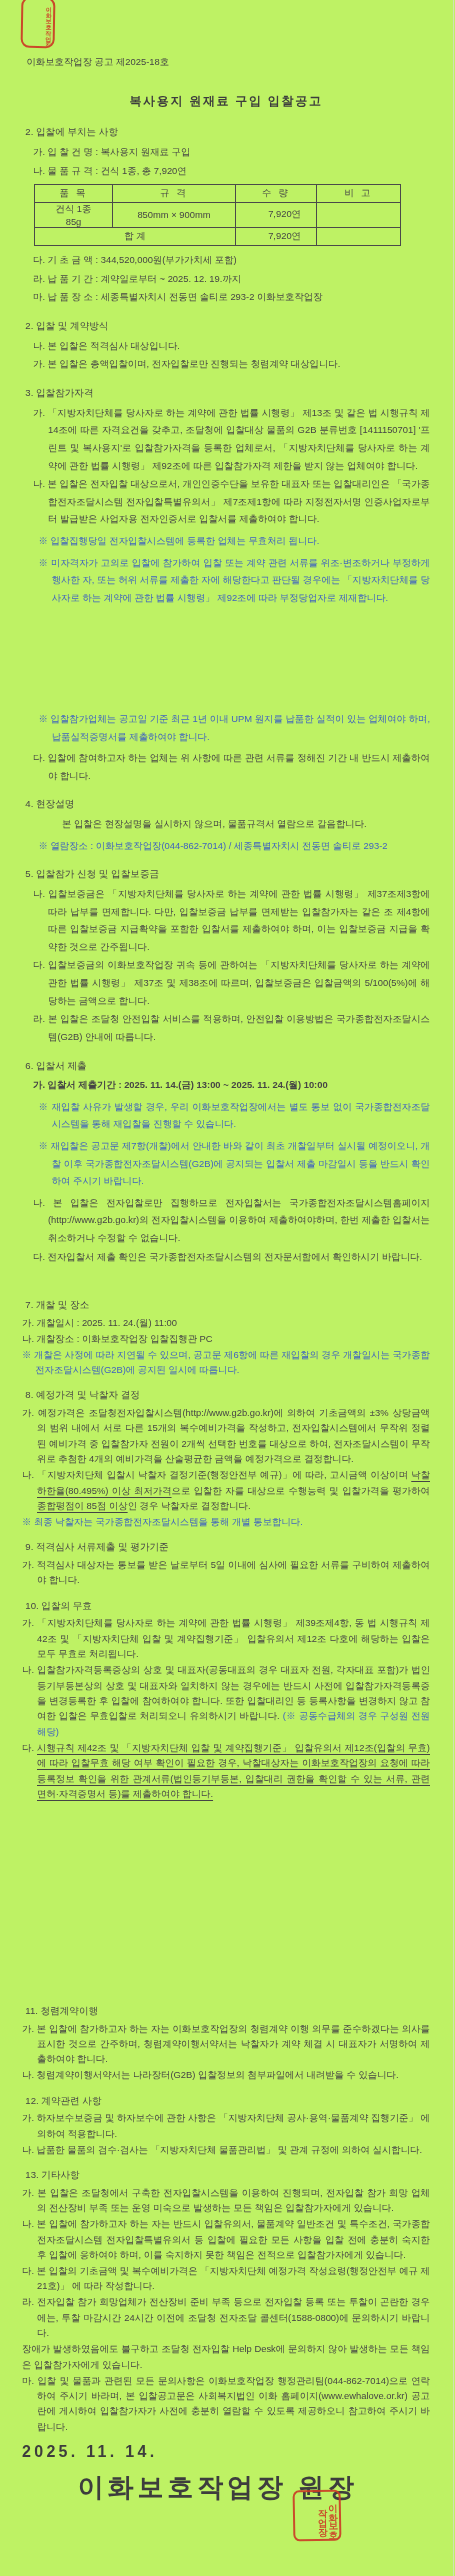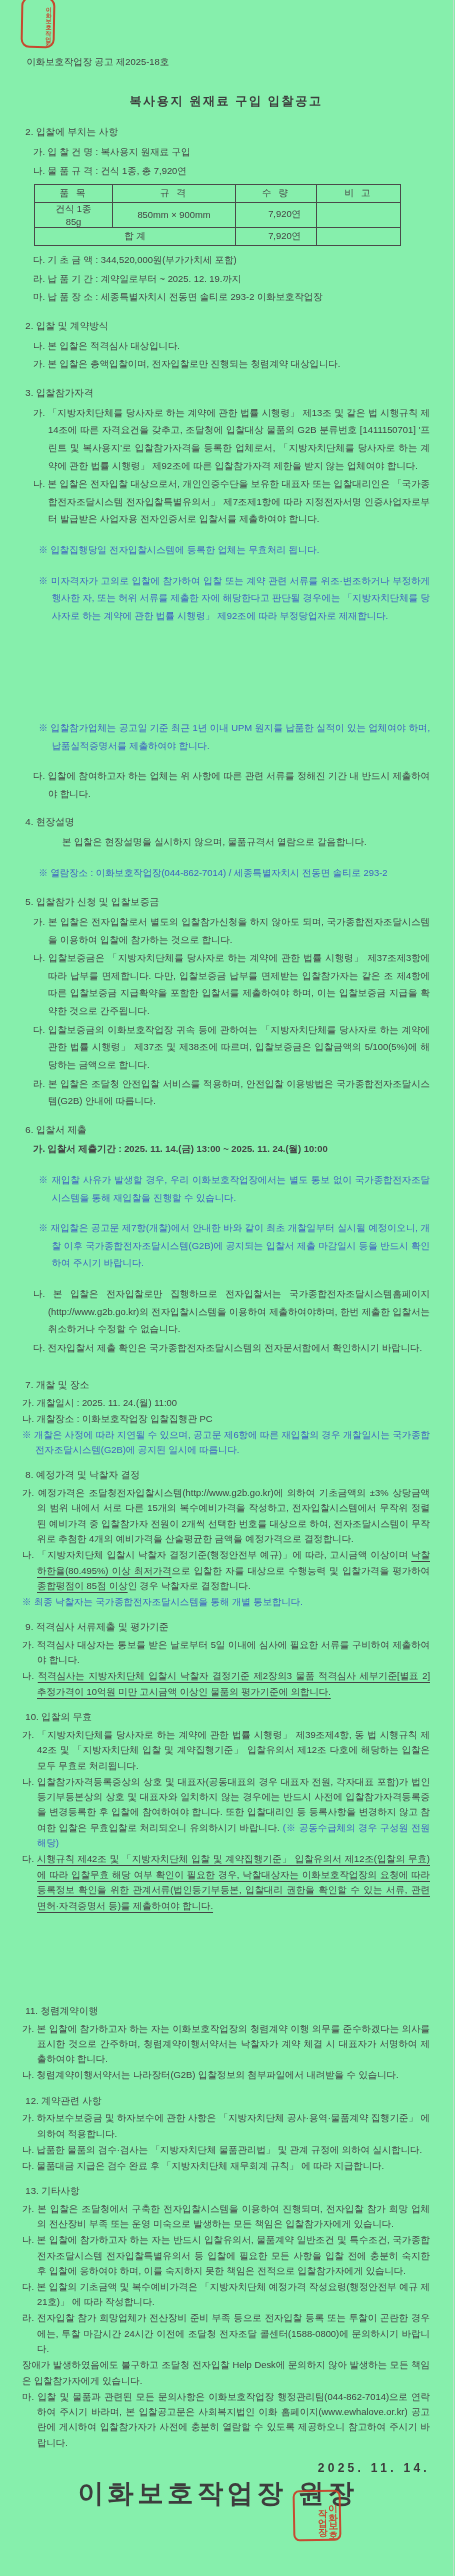--- a/index.html
+++ b/index.html
@@ -1,52 +1,52 @@
 <!DOCTYPE html>
 <html style="font-size:8.8px"><head>
 <meta charset="utf-8">
 <style>
   html,body{margin:0;padding:0;background:#e8e8e8;}
   .canvas{
     position:relative;width:455px;height:2576px;margin:0 auto;
-    background:#86efac;color:#454545;
+    background:#bef264;color:#454545;
     font-family:"Liberation Sans",sans-serif;
     font-size:9.4px;overflow:hidden;
   }
   .scan-edge{position:absolute;right:1.1px;top:0;width:1.1px;height:100%;background:#d9d9d9;opacity:.7;}
   .page{position:absolute;left:0;width:455px;box-sizing:border-box;padding:0 25px 0 22px;overflow:visible;}
   #page1{top:0;height:644px;}
   #page2{top:644px;height:644px;}
-  #page3{top:1310px;height:644px;}
+  #page3{top:1230px;height:644px;}
   #page4{top:1932px;height:644px;}
 
   .notice-no{margin:55px 0 0 4.4px;line-height:13.2px;}
   .doc-title{margin:22px 0 0 0;text-align:center;font-size:12px;font-weight:bold;letter-spacing:1.7px;line-height:22px;color:#3d3d3d;}
 
   .sec-heading{margin:12px 0 3.3px 3.3px;line-height:15.4px;font-size:9.6px;text-align:left;}
   .item{margin:1.1px 0;margin-left:11px;padding-left:15px;text-indent:-15px;line-height:17.6px;text-align:justify;}
-  .note{margin:13px 0;margin-left:16.5px;padding-left:13.2px;text-indent:-13.2px;line-height:17.6px;text-align:justify;color:#3f63c0;}
+  .note{margin:4px 0;margin-left:16.5px;padding-left:13.2px;text-indent:-13.2px;line-height:17.6px;text-align:justify;color:#3f63c0;}
   .cont{margin:1.1px 0;margin-left:26px;line-height:17.6px;text-align:justify;}
 
   .dense .sec-heading{margin:10px 0 2.2px 3.3px;}
   .dense .item,.dense .note,.dense .cont{line-height:15.4px;margin:0.6px 0;}
 
   .u{text-decoration:underline;text-underline-offset:2.8px;text-decoration-thickness:0.6px;}
   .blue{color:#3f63c0;}
   .bold{font-weight:bold;}
 
   table.spec{border-collapse:collapse;margin:4.4px 0 5.5px 12px;width:366px;table-layout:fixed;}
   table.spec th,table.spec td{border:0.6px solid #4a4a4a;height:17px;padding:0 15px;font-weight:normal;font-size:9.4px;color:#454545;}
   table.spec{border:1.1px solid #3d3d3d;}
   table.spec th{text-align:center;letter-spacing:2.2px;}
   .col-item{width:78px;}.col-spec{width:123px;}.col-qty{width:81px;}.col-remark{width:84px;}
   td.c{text-align:center;}
   td.r{text-align:right;padding-right:8.8px;}
 
-  .footer-date{margin:10px 0 4px 0;text-align:right;font-size:12px;font-weight:bold;letter-spacing:3.3px;line-height:16.5px;color:#3d3d3d;}
+  .footer-date{margin:10px 0 14px 0;text-align:left;font-size:16px;font-weight:bold;letter-spacing:3.3px;line-height:16.5px;color:#3d3d3d;}
   .signer{margin:4.4px 16.5px 0 0;text-align:center;font-size:26px;font-weight:bold;letter-spacing:3.9px;line-height:25px;color:#3d3d3d;}
 
   .seal-top{
     position:absolute;left:21px;top:-3.3px;width:27.5px;height:44px;
     border:2.2px solid #cc3b25;border-radius:8.8px;
     color:#cc3b25;writing-mode:vertical-rl;
     font-size:6px;line-height:6.6px;font-weight:bold;
     padding:1.7px 1.1px;text-align:center;opacity:.92;transform:rotate(1deg);
     overflow:hidden;
   }
@@ -123,21 +123,20 @@
 
   <div class="page" id="page2" style="padding-top:62px;">
     <p class="note">※ 입찰참가업체는 공고일 기준 최근 1년 이내 UPM 원지를 납품한 실적이 있는 업체여야 하며, 납품실적증명서를 제출하여야 합니다.</p>
     <p class="item">다. 입찰에 참여하고자 하는 업체는 위 사항에 따른 관련 서류를 정해진 기간 내 반드시 제출하여야 합니다.</p>
 
     <p class="sec-heading">4. 현장설명</p>
     <p class="item" style="padding-left:0;text-indent:0;margin-left:40px;">본 입찰은 현장설명을 실시하지 않으며, 물품규격서 열람으로 갈음합니다.</p>
     <p class="note">※ 열람장소 : 이화보호작업장(044-862-7014) / 세종특별자치시 전동면 솔티로 293-2</p>
 
     <p class="sec-heading">5. 입찰참가 신청 및 입찰보증금</p>
-    <p class="item">가. 본 입찰은 전자입찰로서 별도의 입찰참가신청을 하지 않아도 되며, 국가종합전자조달시스템을 이용하여 입찰에 참가하는 것으로 합니다.</p>
     <p class="item">나. 입찰보증금은 「지방자치단체를 당사자로 하는 계약에 관한 법률 시행령」 제37조제3항에 따라 납부를 면제합니다. 다만, 입찰보증금 납부를 면제받는 입찰참가자는 같은 조 제4항에 따른 입찰보증금 지급확약을 포함한 입찰서를 제출하여야 하며, 이는 입찰보증금 지급을 확약한 것으로 간주됩니다.</p>
     <p class="item">다. 입찰보증금의 이화보호작업장 귀속 등에 관하여는 「지방자치단체를 당사자로 하는 계약에 관한 법률 시행령」 제37조 및 제38조에 따르며, 입찰보증금은 입찰금액의 5/100(5%)에 해당하는 금액으로 합니다.</p>
     <p class="item">라. 본 입찰은 조달청 안전입찰 서비스를 적용하며, 안전입찰 이용방법은 국가종합전자조달시스템(G2B) 안내에 따릅니다.</p>
 
     <p class="sec-heading">6. 입찰서 제출</p>
     <p class="item bold">가. 입찰서 제출기간 : 2025. 11. 14.(금) 13:00 ~ 2025. 11. 24.(월) 10:00</p>
     <p class="note">※ 재입찰 사유가 발생할 경우, 우리 이화보호작업장에서는 별도 통보 없이 국가종합전자조달시스템을 통해 재입찰을 진행할 수 있습니다.</p>
     <p class="note">※ 재입찰은 공고문 제7항(개찰)에서 안내한 바와 같이 최초 개찰일부터 실시될 예정이오니, 개찰 이후 국가종합전자조달시스템(G2B)에 공지되는 입찰서 제출 마감일시 등을 반드시 확인하여 주시기 바랍니다.</p>
     <p class="item">나. 본 입찰은 전자입찰로만 집행하므로 전자입찰서는 국가종합전자조달시스템홈페이지(http://www.g2b.go.kr)의 전자입찰시스템을 이용하여 제출하여야하며, 한번 제출한 입찰서는 취소하거나 수정할 수 없습니다.</p>
     <p class="item">다. 전자입찰서 제출 확인은 국가종합전자조달시스템의 전자문서함에서 확인하시기 바랍니다.</p>
@@ -149,37 +148,35 @@
     <p class="item">나. 개찰장소 : 이화보호작업장 입찰집행관 PC</p>
     <p class="note">※ 개찰은 사정에 따라 지연될 수 있으며, 공고문 제6항에 따른 재입찰의 경우 개찰일시는 국가종합전자조달시스템(G2B)에 공지된 일시에 따릅니다.</p>
 
     <p class="sec-heading">8. 예정가격 및 낙찰자 결정</p>
     <p class="item">가. 예정가격은 조달청전자입찰시스템(http://www.g2b.go.kr)에 의하여 기초금액의 ±3% 상당금액의 범위 내에서 서로 다른 15개의 복수예비가격을 작성하고, 전자입찰시스템에서 무작위 정렬된 예비가격 중 입찰참가자 전원이 2개씩 선택한 번호를 대상으로 하여, 전자조달시스템이 무작위로 추첨한 4개의 예비가격을 산술평균한 금액을 예정가격으로 결정합니다.</p>
     <p class="item"><span>나. 「지방자치단체 입찰시 낙찰자 결정기준(행정안전부 예규)」에 따라, 고시금액 이상이며 </span><span class="u">낙찰하한율(80.495%) 이상 최저가격</span><span>으로 입찰한 자를 대상으로 수행능력 및 입찰가격을 평가하여 </span><span class="u">종합평점이 85점 이상</span><span>인 경우 낙찰자로 결정합니다.</span></p>
     <p class="note">※ 최종 낙찰자는 국가종합전자조달시스템을 통해 개별 통보합니다.</p>
 
     <p class="sec-heading">9. 적격심사 서류제출 및 평가기준</p>
     <p class="item">가. 적격심사 대상자는 통보를 받은 날로부터 5일 이내에 심사에 필요한 서류를 구비하여 제출하여야 합니다.</p>
-    <p class="item"><span>나. </span><span class="u">적격심사는 지방자치단체 입찰시 낙찰자 결정기준 제2장의3 물품 적격심사 세부기준[별표 2] 추정가격이 10억원 미만 고시금액 이상인 물품의 평가기준에 의합니다.</span></p>
 
     <p class="sec-heading">10. 입찰의 무효</p>
     <p class="item">가. 「지방자치단체를 당사자로 하는 계약에 관한 법률 시행령」 제39조제4항, 동 법 시행규칙 제42조 및 「지방자치단체 입찰 및 계약집행기준」 입찰유의서 제12조 다호에 해당하는 입찰은 모두 무효로 처리됩니다.</p>
     <p class="item"><span>나. 입찰참가자격등록증상의 상호 및 대표자(공동대표의 경우 대표자 전원, 각자대표 포함)가 법인등기부등본상의 상호 및 대표자와 일치하지 않는 경우에는 반드시 사전에 입찰참가자격등록증을 변경등록한 후 입찰에 참여하여야 합니다. 또한 입찰대리인 등 등록사항을 변경하지 않고 참여한 입찰은 무효입찰로 처리되오니 유의하시기 바랍니다. </span><span class="blue">(※ 공동수급체의 경우 구성원 전원 해당)</span></p>
     <p class="item"><span>다. </span><span class="u">시행규칙 제42조 및 「지방자치단체 입찰 및 계약집행기준」 입찰유의서 제12조(입찰의 무효)에 따라 입찰무효 해당 여부 확인이 필요한 경우, 낙찰대상자는 이화보호작업장의 요청에 따라 등록정보 확인을 위한 관계서류(법인등기부등본, 입찰대리 권한을 확인할 수 있는 서류, 관련 면허·자격증명서 등)를 제출하여야 합니다.</span></p>
   </div>
 
   <div class="page dense" id="page4" style="padding-top:61px;">
     <p class="sec-heading">11. 청렴계약이행</p>
     <p class="item">가. 본 입찰에 참가하고자 하는 자는 이화보호작업장의 청렴계약 이행 의무를 준수하겠다는 의사를 표시한 것으로 간주하며, 청렴계약이행서약서는 낙찰자가 계약 체결 시 대표자가 서명하여 제출하여야 합니다.</p>
     <p class="item">나. 청렴계약이행서약서는 나라장터(G2B) 입찰정보의 첨부파일에서 내려받을 수 있습니다.</p>
 
     <p class="sec-heading">12. 계약관련 사항</p>
     <p class="item">가. 하자보수보증금 및 하자보수에 관한 사항은 「지방자치단체 공사·용역·물품계약 집행기준」 에 의하여 적용합니다.</p>
     <p class="item">나. 납품한 물품의 검수·검사는 「지방자치단체 물품관리법」 및 관계 규정에 의하여 실시합니다.</p>
-    <p class="item">다. 물품대금 지급은 검수 완료 후 「지방자치단체 재무회계 규칙」 에 따라 지급합니다.</p>
 
     <p class="sec-heading">13. 기타사항</p>
     <p class="item">가. 본 입찰은 조달청에서 구축한 전자입찰시스템을 이용하여 진행되며, 전자입찰 참가 희망 업체의 전산장비 부족 또는 운영 미숙으로 발생하는 모든 책임은 입찰참가자에게 있습니다.</p>
     <p class="item">나. 본 입찰에 참가하고자 하는 자는 반드시 입찰유의서, 물품계약 일반조건 및 특수조건, 국가종합전자조달시스템 전자입찰특별유의서 등 입찰에 필요한 모든 사항을 입찰 전에 충분히 숙지한 후 입찰에 응하여야 하며, 이를 숙지하지 못한 책임은 전적으로 입찰참가자에게 있습니다.</p>
     <p class="item">다. 본 입찰의 기초금액 및 복수예비가격은 「지방자치단체 예정가격 작성요령(행정안전부 예규 제21호)」 에 따라 작성합니다.</p>
     <p class="item">라. 전자입찰 참가 희망업체가 전산장비 준비 부족 등으로 전자입찰 등록 또는 투찰이 곤란한 경우에는, 투찰 마감시간 24시간 이전에 조달청 전자조달 콜센터(1588-0800)에 문의하시기 바랍니다.</p>
     <p class="cont">장애가 발생하였음에도 불구하고 조달청 전자입찰 Help Desk에 문의하지 않아 발생하는 모든 책임은 입찰참가자에게 있습니다.</p>
     <p class="item">마. 입찰 및 물품과 관련된 모든 문의사항은 이화보호작업장 행정관리팀(044-862-7014)으로 연락하여 주시기 바라며, 본 입찰공고문은 사회복지법인 이화 홈페이지(www.ewhalove.or.kr) 공고란에 게시하여 입찰참가자가 사전에 충분히 열람할 수 있도록 제공하오니 참고하여 주시기 바랍니다.</p>
 
     <p class="footer-date">2025.  11.  14.</p>

